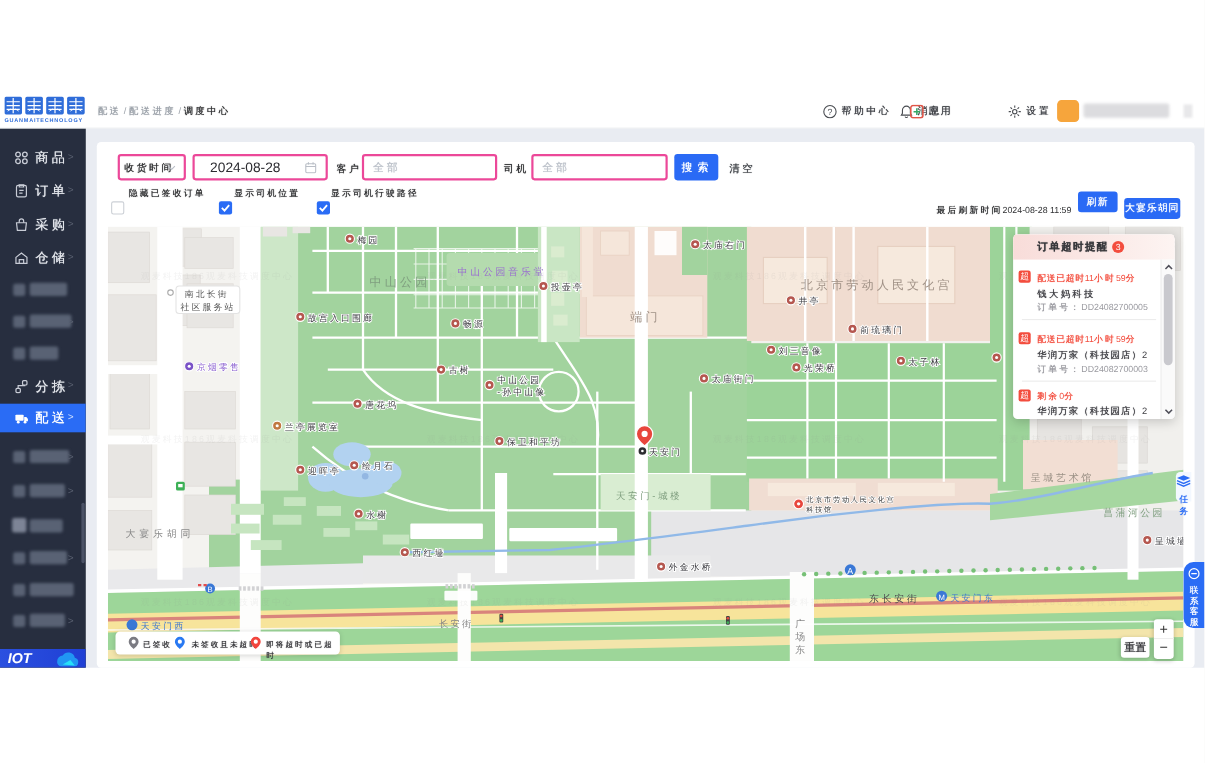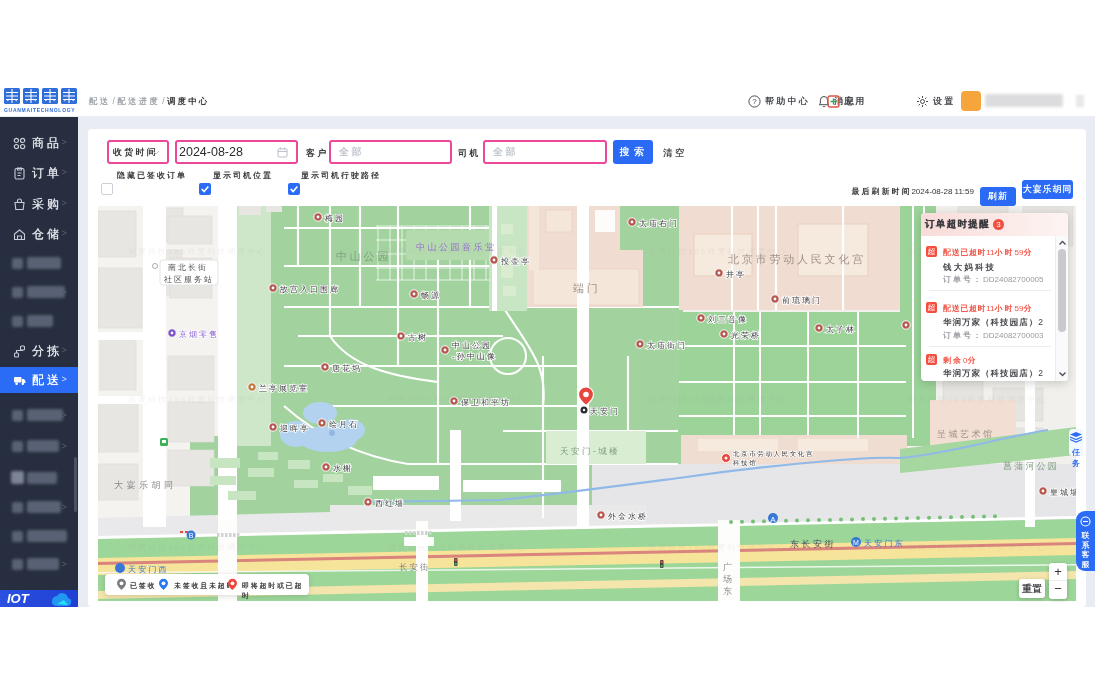--- a/index.html
+++ b/index.html
@@ -97,21 +97,21 @@
 <div class="abs" style="left:1076px;top:10px;width:8px;height:12px;background:#e8e8ea;filter:blur(1px)"></div>
 </div>
 <div id="cbg"></div>
 <div id="card">
 <div class="box" style="left:19px;top:11px;width:62px;padding-left:4px;font-size:9px">
       <span class="cn">收货时间</span>
       <svg width="8" height="5" viewBox="0 0 8 5" style="position:absolute;right:7px">
         <path d="M1 1l3 3 3-3" fill="none" stroke="#b9bec6"></path>
       </svg>
     </div>
-<div class="box" style="left:87px;top:11px;width:123px;padding-left:2px;font-size:12.5px;color:#2b2b30">2024-08-28<svg width="11" height="11" viewBox="0 0 11 11" style="position:absolute;right:8px">
+<div class="box" style="left:87px;top:11px;width:123px;padding-left:14px;font-size:12.5px;color:#2b2b30">2024-08-28<svg width="11" height="11" viewBox="0 0 11 11" style="position:absolute;right:8px">
         <g fill="none" stroke="#b9bec6">
           <rect x="1" y="1.8" width="9" height="8.2" rx="1"></rect>
           <path d="M1 4.4h9M3.4 .5v2M7.6 .5v2"></path>
         </g>
       </svg></div>
 <div class="lbl" style="left:218px"><span class="cn">客户</span></div>
 <div class="box" style="left:241px;top:11px;width:123px;padding-left:8px">
       <span class="ph cn">全部</span>
     </div>
 <div class="lbl" style="left:370px"><span class="cn">司机</span></div>
@@ -130,21 +130,21 @@
       </svg>
     </div>
     <div class="cbl" style="left:125px"><span class="cn">显示司机位置</span></div>
 <div class="cb on" style="left:200px">
       <svg width="10" height="10" viewBox="0 0 9 9" style="display:block;margin:1px auto">
         <path d="M1.5 4.5l2.2 2.2 3.8-4.4" fill="none" stroke="#fff" stroke-width="1.5"></path>
       </svg>
     </div>
     <div class="cbl" style="left:213px"><span class="cn">显示司机行驶路径</span></div>
 <div class="cbl" style="right:112px;left:auto;white-space:nowrap;top:57px;font-size:8px"><span class="cn" style="letter-spacing:.25em">最后刷新时间</span>2024-08-28 11:59</div>
-<div class="btn" style="left:892px;top:58px;width:36px;height:19px;font-size:9px">
+<div class="btn" style="left:892px;top:45px;width:36px;height:19px;font-size:9px">
       <span class="cn" style="letter-spacing:.15em">刷新</span>
     </div>
 <div class="btn" style="left:934px;top:51px;width:51px;height:19px;font-size:9px">
       <span class="cn" style="letter-spacing:.1em">大宴乐胡同</span>
     </div>
 </div>
 <div id="side">
 <div class="sit" style="top:13px">
       <svg class="ic" viewBox="0 0 13 13">
         <g fill="none" stroke="#c8ccd6" stroke-width="1.2">
@@ -599,21 +599,21 @@
       <text x="550" y="344" font-size="8" fill="#8a8a8a" opacity="0.10" letter-spacing="2">观麦科技186观麦科技调度中心</text>
       <text x="810" y="344" font-size="8" fill="#8a8a8a" opacity="0.10" letter-spacing="2">观麦科技186观麦科技调度中心</text>
       <rect x="306" y="331" width="30" height="9" rx="1" fill="#fff" opacity=".95"></rect>
       <g fill="#9a9aa0">
         <circle cx="969" cy="10" r="1.1"></circle>
         <circle cx="969" cy="14" r="1.1"></circle>
         <circle cx="969" cy="18" r="1.1"></circle>
       </g>
     </svg></div>
 <div id="panel" style="position:absolute;left:921px;top:213px;width:147px;height:168px;background:#fff;border-radius:4px;box-shadow:0 2px 10px rgba(0,0,0,.18);overflow:hidden">
-<div style="height:23px;background:linear-gradient(90deg,#f8dcd9,#fdf4f2);display:flex;align-items:center;padding-left:4px">
+<div style="height:23px;background:linear-gradient(90deg,#f8dcd9,#fdf4f2);display:flex;align-items:center;padding-left:22px">
 <span class="cn" style="font-size:9.5px;font-weight:bold;color:#38383c;letter-spacing:.14em">订单超时提醒</span>
 <span style="width:11px;height:11px;border-radius:50%;background:#f34d3e;color:#fff;font-size:8px;line-height:11px;text-align:center;margin-left:3px">3</span>
     </div>
 <div style="position:absolute;left:0;top:23px;right:13px;bottom:0;font-size:8px">
 <div class="abs" style="left:5px;top:10px;width:11px;height:11px;background:#f34d3e;border-radius:2px;color:#fff;font-size:8px;line-height:11px;text-align:center">超</div>
 <div class="abs" style="left:22px;top:11px;color:#f34d3e;white-space:nowrap"><span class="cn" style="letter-spacing:.08em">配送已超时</span>11<span class="cn">小时</span>59<span class="cn">分</span></div>
 <div class="abs cn" style="left:22px;top:26px;color:#3f3f44;font-size:8.5px">钱大妈科技</div>
 <div class="abs" style="left:22px;top:38px;color:#9a9aa0"><span class="cn">订单号：</span>DD24082700005</div>
 <div class="abs" style="left:8px;top:54px;right:4px;border-top:1px solid #ececec"></div>
 <div class="abs" style="left:5px;top:66px;width:11px;height:11px;background:#f34d3e;border-radius:2px;color:#fff;font-size:8px;line-height:11px;text-align:center">超</div>

